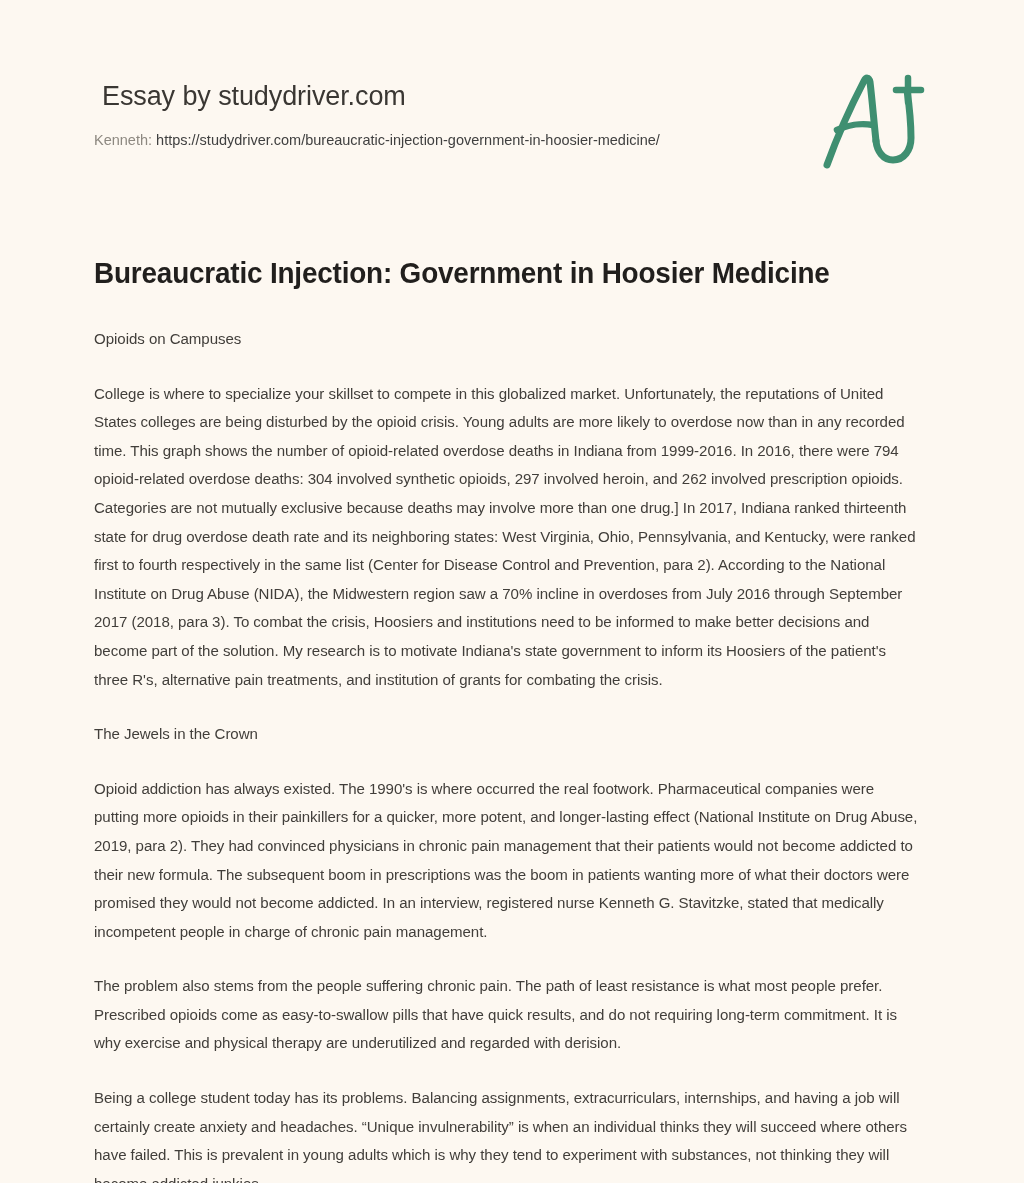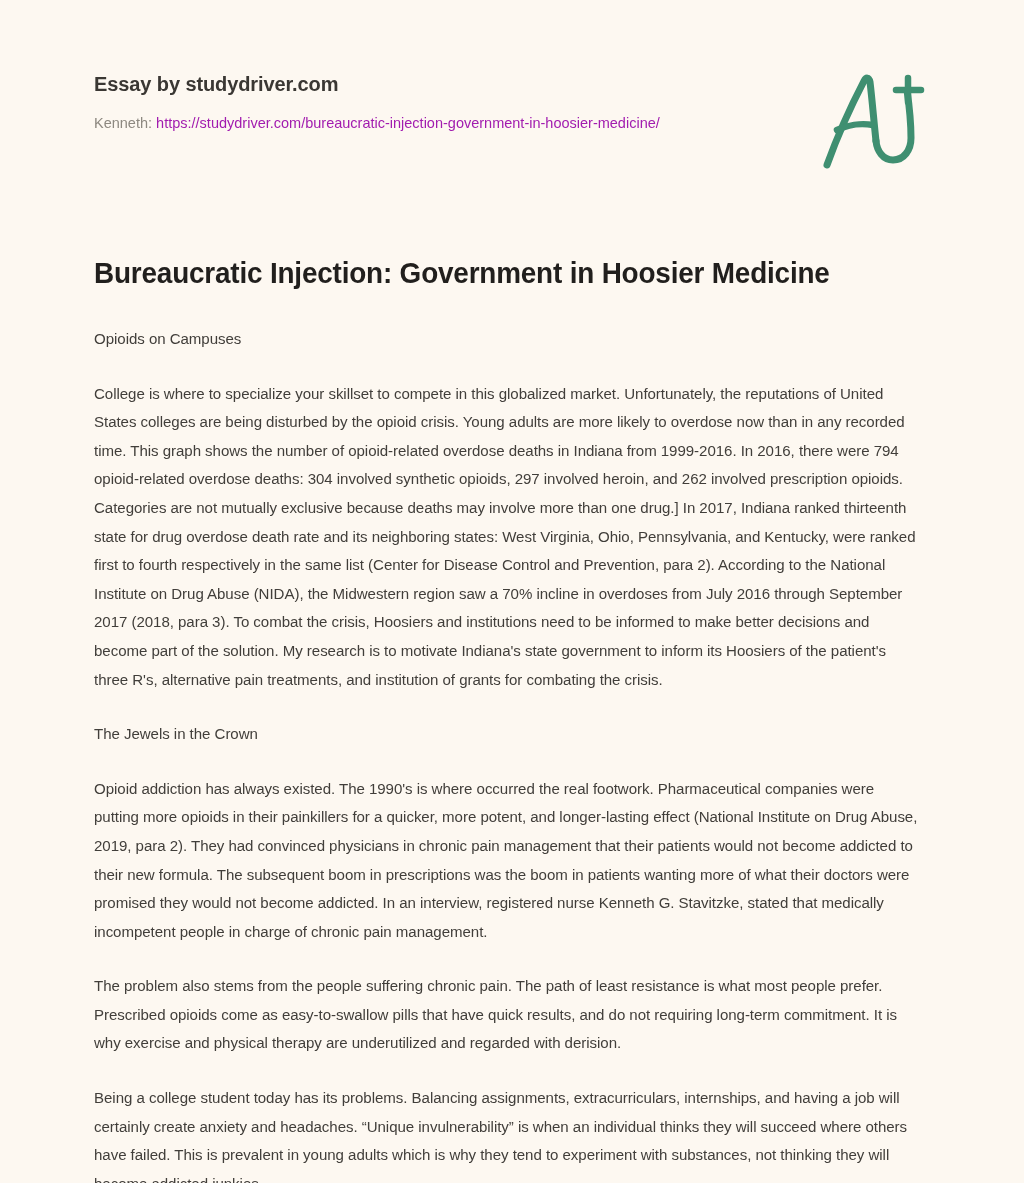--- a/index.html
+++ b/index.html
@@ -24,37 +24,37 @@
     padding: 0;
   }
 
   
   .header {
     position: relative;
     padding: 72px 90px 0 94px;
     height: 200px;
   }
   .brand-line {
-    font-size: 20px;
-    font-weight: bold;
+    font-size: 27px;
+    font-weight: normal;
     letter-spacing: -0.1px;
     color: #3a3733;
     line-height: 1.25;
-    margin: 0;
+    margin: 8px;
   }
   .source-line {
     margin-top: 17px;
     font-size: 14.5px;
     color: #8d8880;
     line-height: 1.3;
     white-space: nowrap;
     overflow: hidden;
   }
   .source-url {
-    color: #a21caf;
+    color: #404040;
     text-decoration: none;
   }
 
   
   .logo {
     position: absolute;
     top: 68px;
     right: 90px;
     width: 120px;
     height: 105px;

